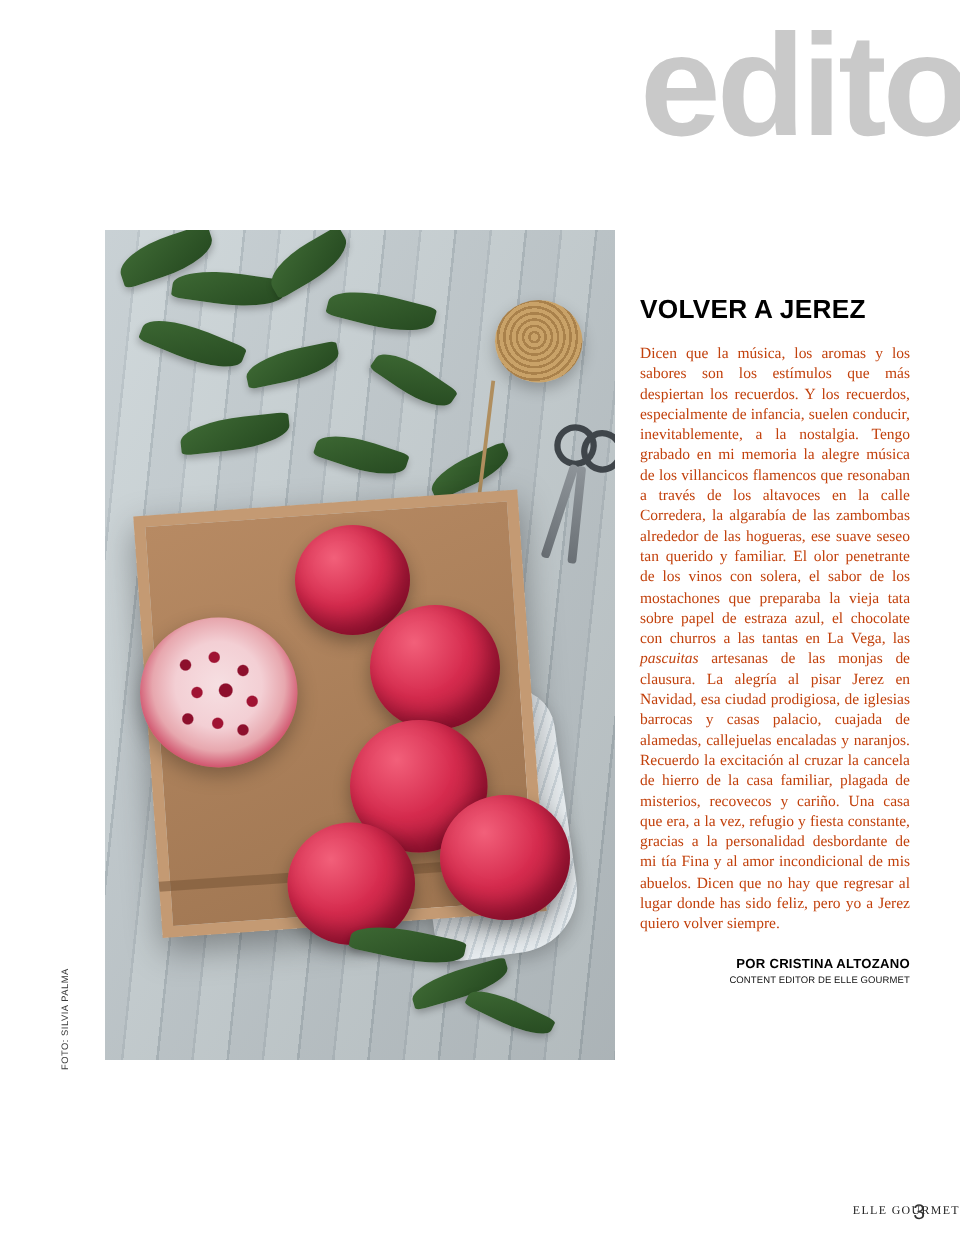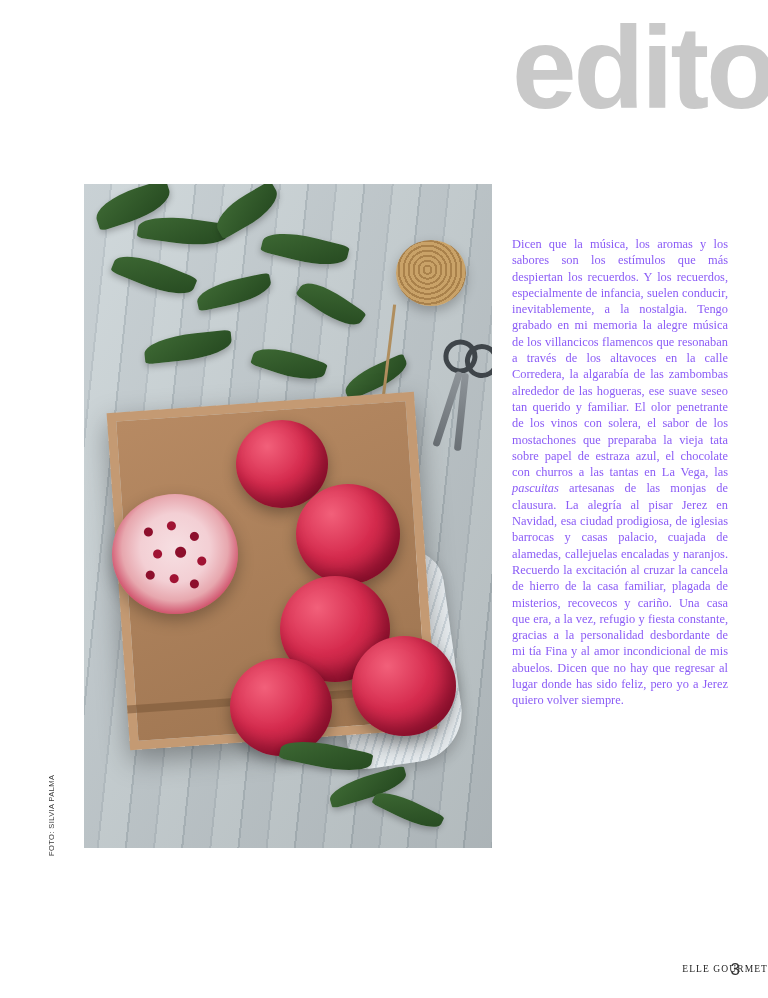--- a/index.html
+++ b/index.html
@@ -212,21 +212,21 @@
     font-size: 21px;
     letter-spacing: 0.2px;
     margin: 0 0 14px 0;
     color: #000;
   }
   .article-body {
     font-family: "Liberation Serif", serif;
     font-size: 12.4px;
     line-height: 16.3px;
     text-align: justify;
-    color: #8b5cf6;
+    color: #c2410c;
     margin: 0;
     hyphens: auto;
   }
   .article-body .it { font-style: italic; }
 
   .byline {
     margin-top: 18px;
     text-align: right;
     font-family: "Liberation Sans", sans-serif;
   }
@@ -308,17 +308,22 @@
 
     <div class="leaf" style="left:196px; top:560px; width:92px; height:24px; transform:rotate(12deg);"></div>
     <div class="leaf" style="left:244px; top:592px; width:80px; height:22px; transform:rotate(-16deg);"></div>
     <div class="leaf" style="left:288px; top:616px; width:72px; height:20px; transform:rotate(26deg);"></div>
   </div>
 </div>
 
 <div class="photo-credit">FOTO: SILVIA PALMA</div>
 
 <div class="article">
+  <h1 class="article-title">VOLVER A JEREZ</h1>
   <p class="article-body"><span>Dicen que la música, los aromas y los sabores son los estímulos que más despiertan los recuerdos. Y los recuerdos, especialmente de infancia, suelen conducir, inevitablemente, a la nostalgia. Tengo grabado en mi memoria la alegre música de los villancicos flamencos que resonaban a través de los altavoces en la calle Corredera, la algarabía de las zambombas alrededor de las hogueras, ese suave seseo tan querido y familiar. El olor penetrante de los vinos con solera, el sabor de los mostachones que preparaba la vieja tata sobre papel de estraza azul, el chocolate con churros a las tantas en La Vega, las </span><span class="it">pascuitas</span><span> artesanas de las monjas de clausura. La alegría al pisar Jerez en Navidad, esa ciudad prodigiosa, de iglesias barrocas y casas palacio, cuajada de alamedas, callejuelas encaladas y naranjos. Recuerdo la excitación al cruzar la cancela de hierro de la casa familiar, plagada de misterios, recovecos y cariño. Una casa que era, a la vez, refugio y fiesta constante, gracias a la personalidad desbordante de mi tía Fina y al amor incondicional de mis abuelos. Dicen que no hay que regresar al lugar donde has sido feliz, pero yo a Jerez quiero volver siempre.</span></p>
+  <div class="byline">
+    <div class="byline-name">POR CRISTINA ALTOZANO</div>
+    <div class="byline-role">CONTENT EDITOR DE ELLE GOURMET</div>
+  </div>
 </div>
 
 <div class="footer-brand">ELLE GOURMET</div>
 <div class="page-number">3</div>
 
 </body></html>

